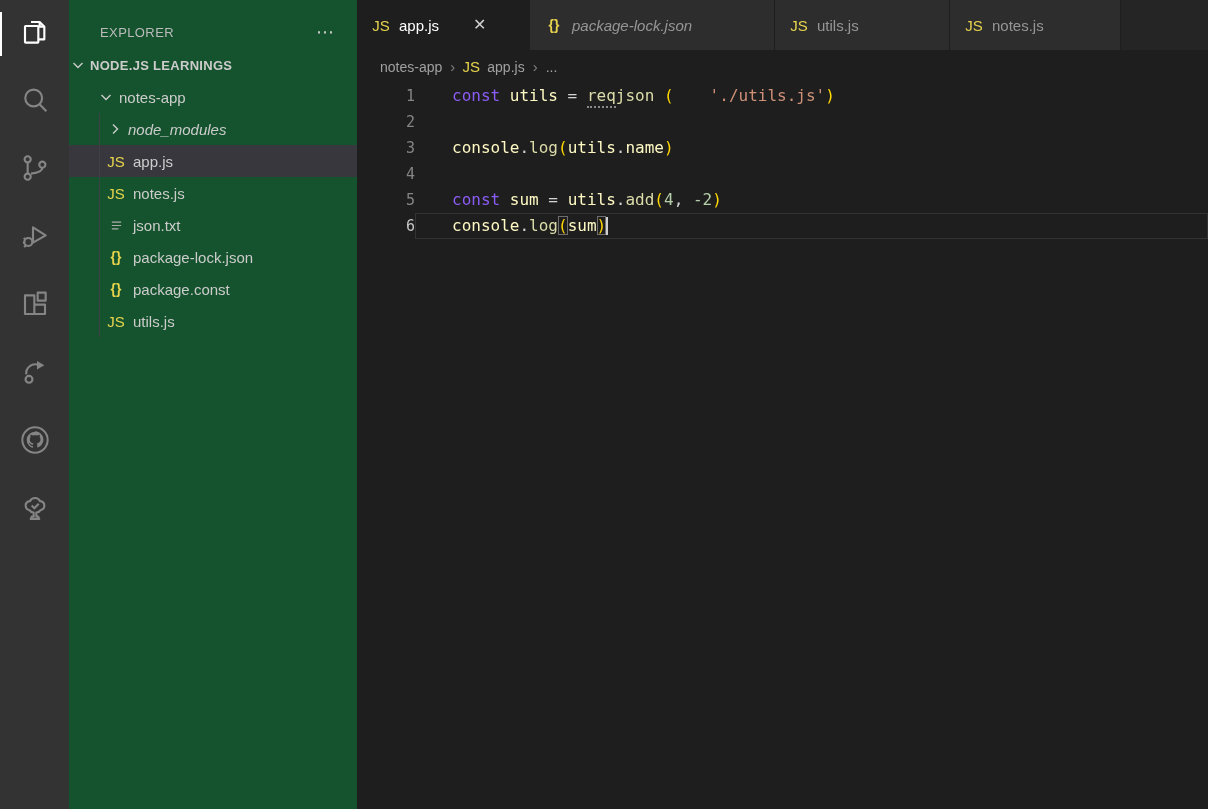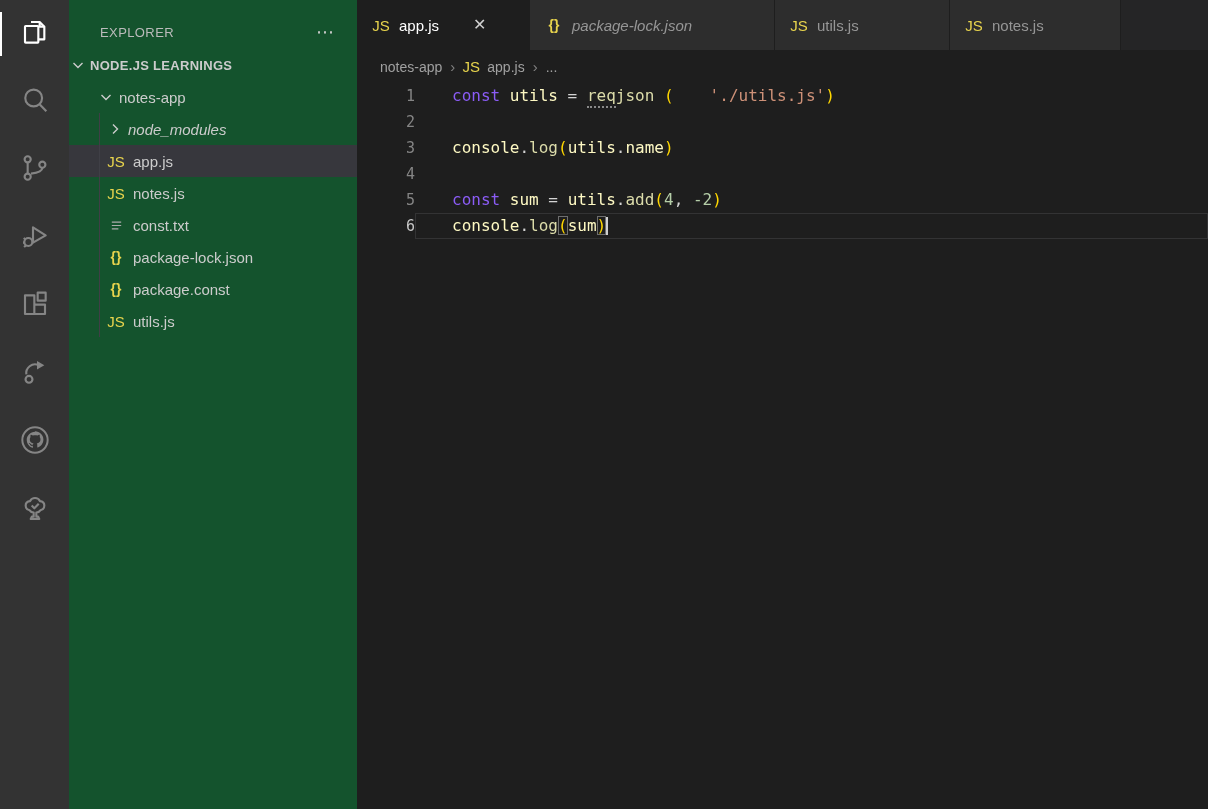--- a/index.html
+++ b/index.html
@@ -198,21 +198,21 @@
           </span>
         <span class="tree-label">notes.js</span>
       </div>
 
       <div class="tree-item ti-pad3">
         <span class="file-icon txt-icon">
           <svg viewBox="0 0 16 16" fill="none" stroke-width="1.3">
               <path d="M3 4.5h10M3 8h10M3 11.5h7"></path>
             </svg>
         </span>
-        <span class="tree-label">const.txt</span>
+        <span class="tree-label">json.txt</span>
       </div>
 
       <div class="tree-item ti-pad3">
         <span class="file-icon">
             <span class="json-badge">{}</span>
           </span>
         <span class="tree-label">package-lock.json</span>
       </div>
 
       <div class="tree-item ti-pad3">

